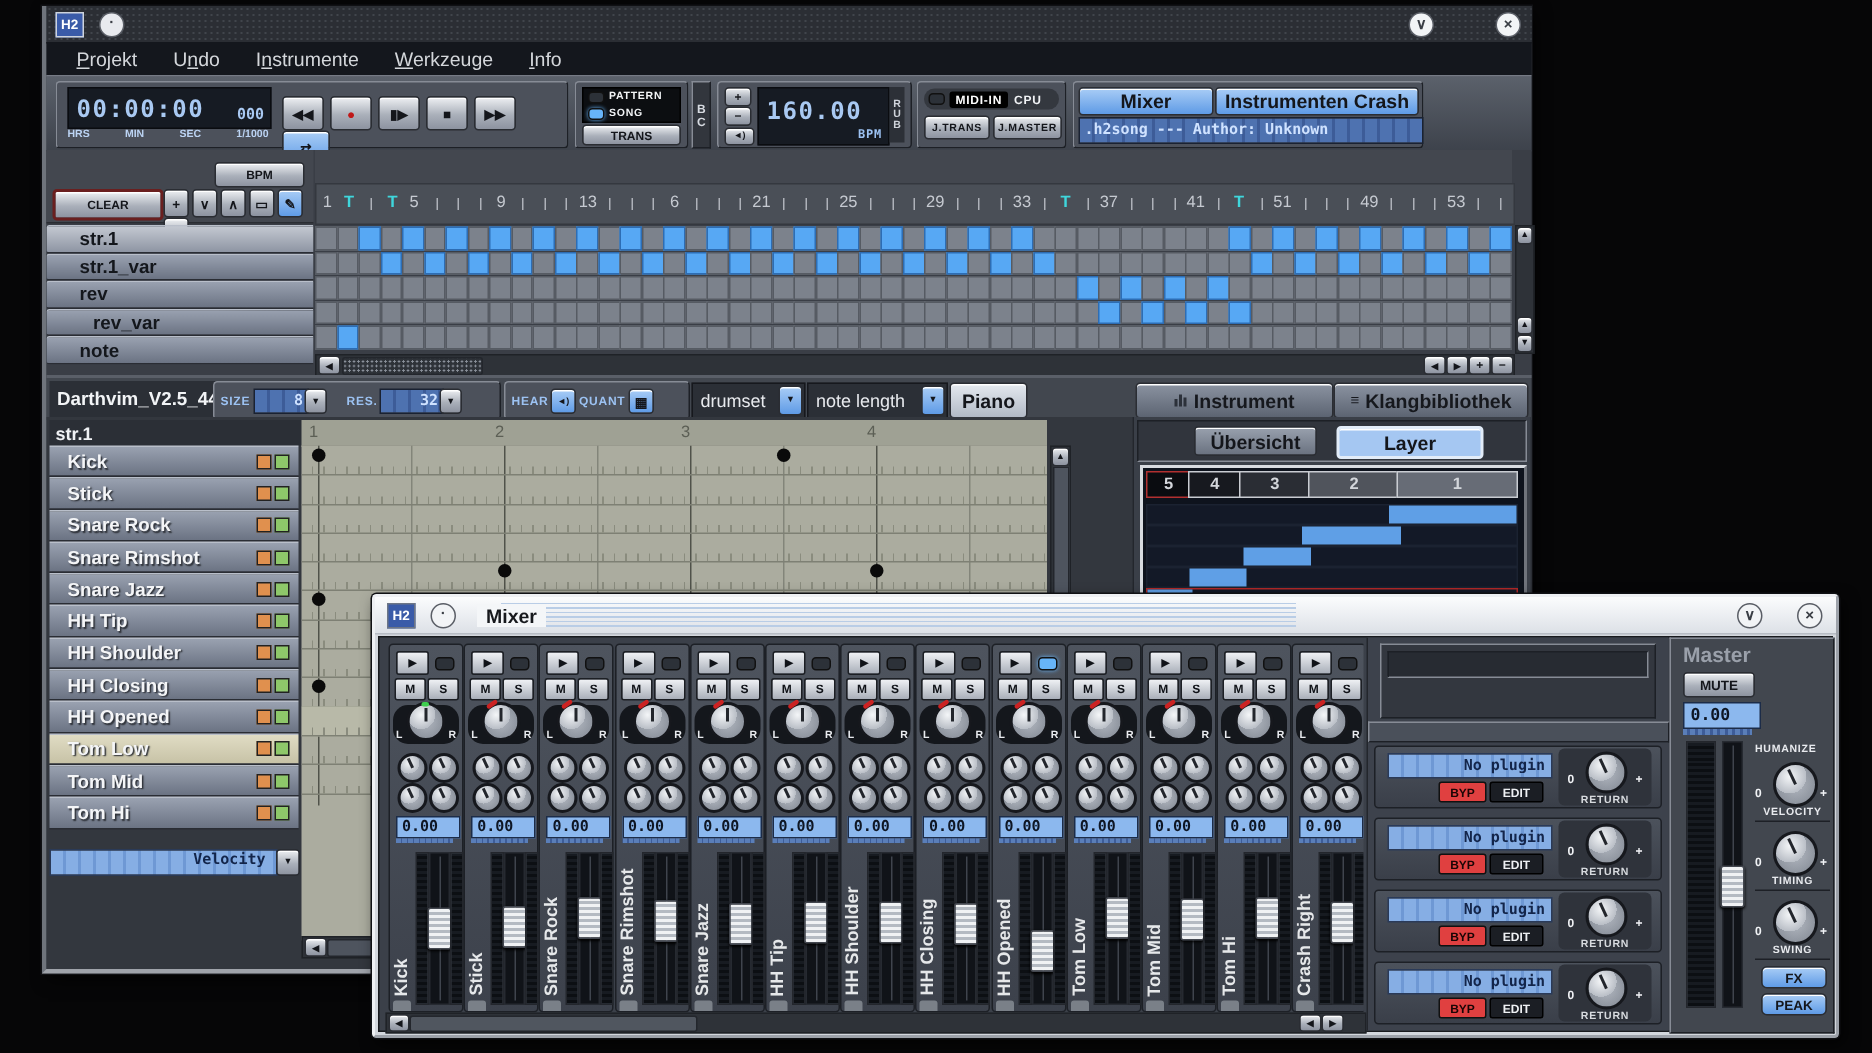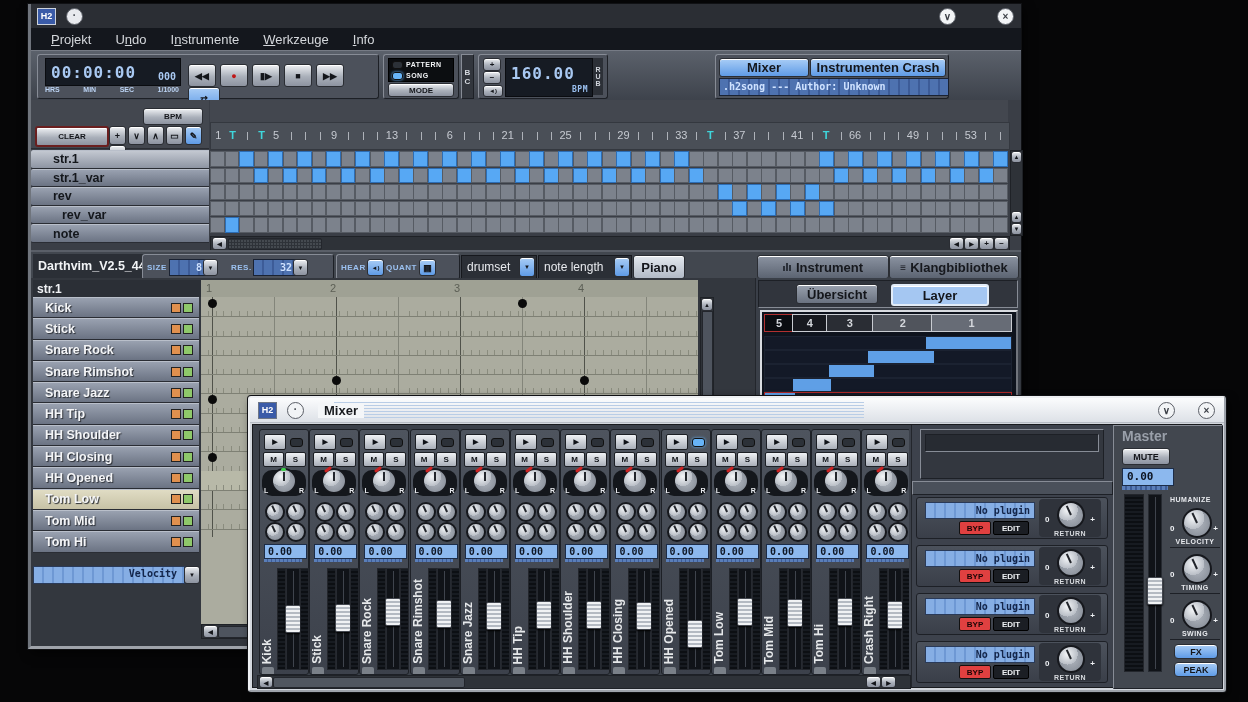--- a/index.html
+++ b/index.html
@@ -82,36 +82,45 @@
         <div class="abs" id="modebox" style="left:4px;top:3px;width:64px;height:22px;background:#0c0e11;border:1px solid #000;">
             <div style="position: relative; height: 11px; display: flex; align-items: center;">
               <div class="led" style="position: static; width: 9px; height: 6px; margin: 0px 3px;"></div>
               <div style="color: rgb(242, 244, 246); font-size: 7px; font-weight: bold; letter-spacing: 0.5px;">PATTERN</div>
             </div>
             <div style="position: relative; height: 11px; display: flex; align-items: center;">
               <div class="led lit" style="position: static; width: 9px; height: 6px; margin: 0px 3px;"></div>
               <div style="color: rgb(242, 244, 246); font-size: 7px; font-weight: bold; letter-spacing: 0.5px;">SONG</div>
             </div>
           </div>
-        <div class="btn" style="left:4px;top:28px;width:64px;height:12px;font-size:8px;">MODE</div>
+        <div class="btn" style="left:4px;top:28px;width:64px;height:12px;font-size:8px;">TRANS</div>
       </div>
 
       <div class="abs bevout vtext pix" style="left:430px;top:3px;width:11px;height:43px;background:#32363d;color:#d6dae0;display:flex;align-items:center;justify-content:center;">BC</div>
 
       <div class="abs bevout" style="left:447px;top:3px;width:128px;height:43px;background:#4c515b;border-radius:3px;">
         <div class="btn" style="left:4px;top:3px;width:16px;height:11px;font-size:8px;">+</div>
         <div class="btn" style="left:4px;top:16px;width:16px;height:11px;font-size:8px;">−</div>
         <div class="btn" style="left:4px;top:30px;width:18px;height:10px;font-size:6px;">◄)</div>
         <div class="lcd" style="left:26px;top:3px;width:86px;height:37px;">
           <span style="position:absolute;left:5px;top:5px;font-size:16px;letter-spacing:1px;">160.00</span>
           <span class="pix" style="position:absolute;right:4px;bottom:2px;color:#9cc2f2;">BPM</span>
         </div>
         <div class="abs vtext" style="left:114px;top:3px;width:10px;height:37px;background:#2c3037;color:#cfd3da;font-size:7px;font-weight:bold;display:flex;align-items:center;justify-content:center;">RUB</div>
       </div>
 
+      <div class="abs bevout" style="left:580px;top:3px;width:98px;height:43px;background:#4c515b;border-radius:3px;">
+        <div class="abs" style="left:4px;top:4px;width:90px;height:14px;background:#34383f;border-radius:7px;display:flex;align-items:center;">
+          <span class="led" style="position:static;margin-left:3px;width:9px;height:6px;"></span>
+          <span class="pix" style="margin-left:3px;background:#000;color:#fff;padding:1px 4px;border-radius:2px;">MIDI-IN</span>
+          <span class="pix" style="margin-left:4px;color:#f0f2f5;">CPU</span>
+        </div>
+        <div class="btn pix" style="left:4px;top:22px;width:42px;height:14px;font-size:7px;">J.TRANS</div>
+        <div class="btn pix" style="left:50px;top:22px;width:44px;height:14px;font-size:7px;">J.MASTER</div>
+      </div>
 
       <div class="abs bevout" style="left:684px;top:3px;width:232px;height:43px;background:#4c515b;border-radius:3px;">
         <div class="btn bluebtn" style="left:3px;top:3px;width:88px;height:17px;font-size:13px;">Mixer</div>
         <div class="btn bluebtn" style="left:94px;top:3px;width:134px;height:17px;font-size:13px;">Instrumenten Crash</div>
         <div class="abs seglcd" style="left:3px;top:23px;width:225px;height:16px;font-size:10px;line-height:16px;padding-left:3px;border:1px solid #1a2232;">.h2song  ---  Author: Unknown</div>
       </div>
     </div>
 
     <div class="abs" style="left:0;top:96px;right:0;height:150px;background:#3a3e46;">
 
@@ -159,21 +168,21 @@
           <div class="abs" style="left: 488.073px; top: 6px; width: 22.4727px; text-align: center; color: rgb(63, 214, 220); font-size: 11px; font-weight: bold;">T</div>
           <div class="abs" style="left: 513.782px; top: 9px; width: 1px; height: 8px; background: rgb(174, 178, 185);"></div>
           <div class="abs" style="left: 517.018px; top: 6px; width: 22.4727px; text-align: center; color: rgb(198, 202, 209); font-size: 11px;">37</div>
           <div class="abs" style="left: 542.727px; top: 9px; width: 1px; height: 8px; background: rgb(174, 178, 185);"></div>
           <div class="abs" style="left: 557.2px; top: 9px; width: 1px; height: 8px; background: rgb(174, 178, 185);"></div>
           <div class="abs" style="left: 571.673px; top: 9px; width: 1px; height: 8px; background: rgb(174, 178, 185);"></div>
           <div class="abs" style="left: 574.909px; top: 6px; width: 22.4727px; text-align: center; color: rgb(198, 202, 209); font-size: 11px;">41</div>
           <div class="abs" style="left: 600.618px; top: 9px; width: 1px; height: 8px; background: rgb(174, 178, 185);"></div>
           <div class="abs" style="left: 603.855px; top: 6px; width: 22.4727px; text-align: center; color: rgb(63, 214, 220); font-size: 11px; font-weight: bold;">T</div>
           <div class="abs" style="left: 629.564px; top: 9px; width: 1px; height: 8px; background: rgb(174, 178, 185);"></div>
-          <div class="abs" style="left: 632.8px; top: 6px; width: 22.4727px; text-align: center; color: rgb(198, 202, 209); font-size: 11px;">66</div>
+          <div class="abs" style="left: 632.8px; top: 6px; width: 22.4727px; text-align: center; color: rgb(198, 202, 209); font-size: 11px;">51</div>
           <div class="abs" style="left: 658.509px; top: 9px; width: 1px; height: 8px; background: rgb(174, 178, 185);"></div>
           <div class="abs" style="left: 672.982px; top: 9px; width: 1px; height: 8px; background: rgb(174, 178, 185);"></div>
           <div class="abs" style="left: 687.455px; top: 9px; width: 1px; height: 8px; background: rgb(174, 178, 185);"></div>
           <div class="abs" style="left: 690.691px; top: 6px; width: 22.4727px; text-align: center; color: rgb(198, 202, 209); font-size: 11px;">49</div>
           <div class="abs" style="left: 716.4px; top: 9px; width: 1px; height: 8px; background: rgb(174, 178, 185);"></div>
           <div class="abs" style="left: 730.873px; top: 9px; width: 1px; height: 8px; background: rgb(174, 178, 185);"></div>
           <div class="abs" style="left: 745.345px; top: 9px; width: 1px; height: 8px; background: rgb(174, 178, 185);"></div>
           <div class="abs" style="left: 748.582px; top: 6px; width: 22.4727px; text-align: center; color: rgb(198, 202, 209); font-size: 11px;">53</div>
           <div class="abs" style="left: 774.291px; top: 9px; width: 1px; height: 8px; background: rgb(174, 178, 185);"></div>
           <div class="abs" style="left: 788.764px; top: 9px; width: 1px; height: 8px; background: rgb(174, 178, 185);"></div>

